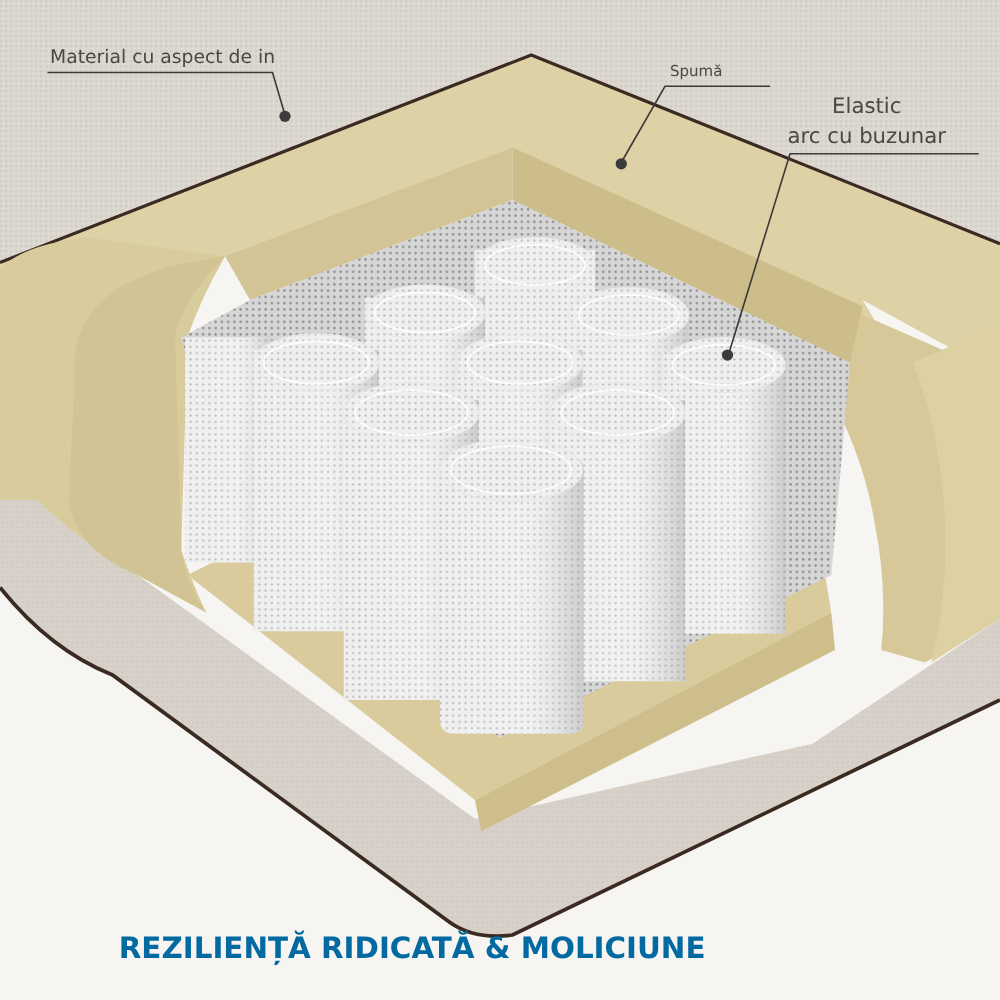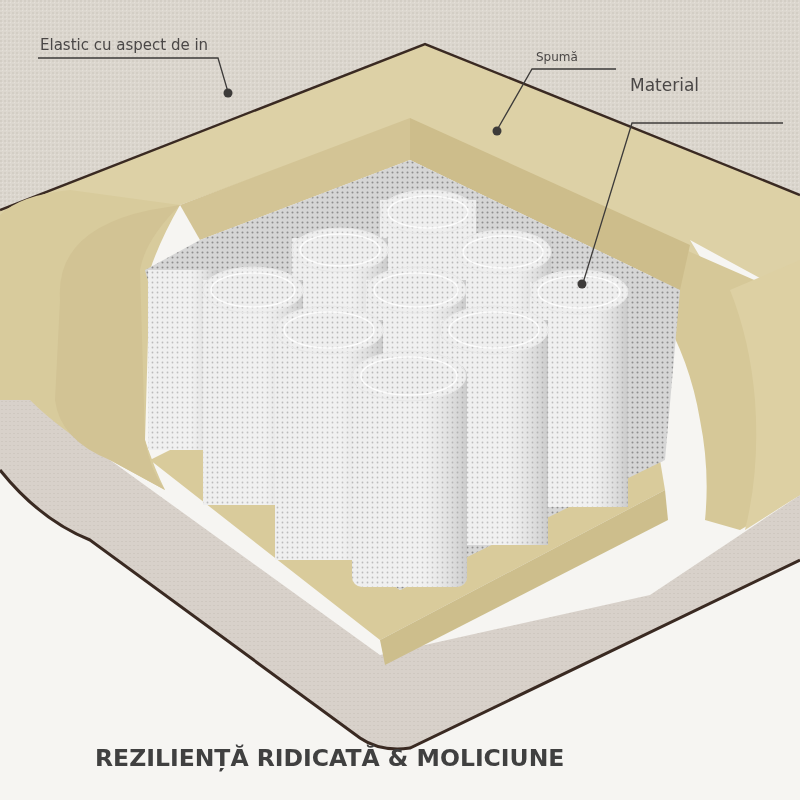--- a/index.html
+++ b/index.html
@@ -12,21 +12,21 @@
   .callout-label {
     position: absolute; color: #4a4746; white-space: nowrap;
     font-family: "DejaVu Sans", sans-serif;
   }
   #label-fabric { left: 40px; top: 36px; font-size: 15px; }
   #label-foam { left: 536px; top: 50px; font-size: 12px; }
   #label-spring { left: 630px; top: 73px; font-size: 17px; text-align: center; line-height: 24px; }
   #headline {
     position: absolute; left: 95px; top: 744px; width: 500px;
     font-family: "DejaVu Sans", "Liberation Sans", sans-serif;
-    font-weight: bold; font-size: 23.5px; color: #404040; letter-spacing: 0px;
+    font-weight: bold; font-size: 23.5px; color: #0369a1; letter-spacing: 0px;
     white-space: nowrap;
   }
 </style>
 </head>
 <body>
 
 <svg id="scene" viewBox="0 0 800 800" xmlns="http://www.w3.org/2000/svg">
   <defs>
     <pattern id="linen" width="4" height="4" patternUnits="userSpaceOnUse">
       <rect width="4" height="4" fill="#dcd7cf"></rect>
@@ -153,19 +153,20 @@
     <polyline points="616,69 532,69 497,130"></polyline>
   </g>
   <circle cx="497" cy="131" r="4.5" fill="#3d3b3a"></circle>
 
   <g fill="none" stroke="#3d3b3a" stroke-width="1.3">
     <polyline points="783,123 632,123 583,283"></polyline>
   </g>
   <circle cx="582" cy="284" r="4.5" fill="#3d3b3a"></circle>
 </svg>
 
-<div id="label-fabric" class="callout-label">Elastic cu aspect de in</div>
+<div id="label-fabric" class="callout-label">Material cu aspect de in</div>
 <div id="label-foam" class="callout-label">Spumă</div>
 <div id="label-spring" class="callout-label">
-  <div>Material</div>
+  <div>Elastic</div>
+  <div>arc cu buzunar</div>
 </div>
 
 <div id="headline">REZILIENȚĂ RIDICATĂ &amp; MOLICIUNE</div>
 
 </body></html>

